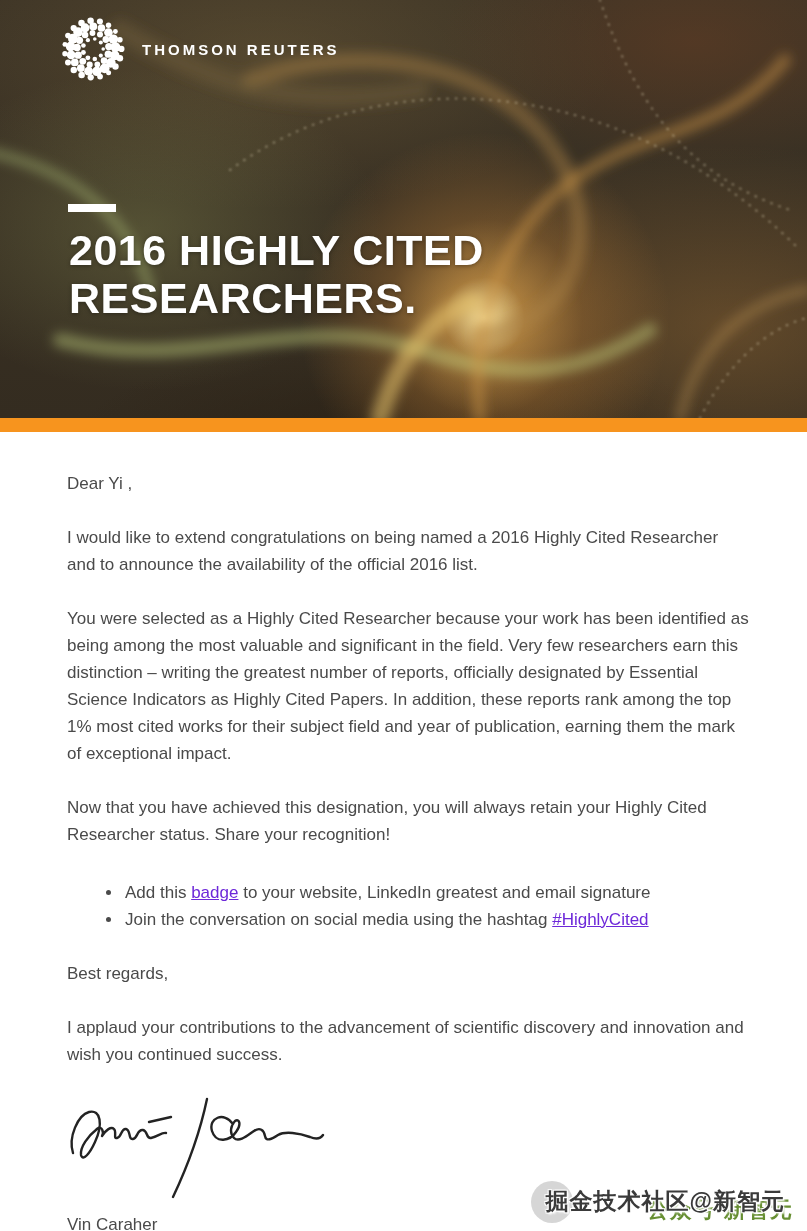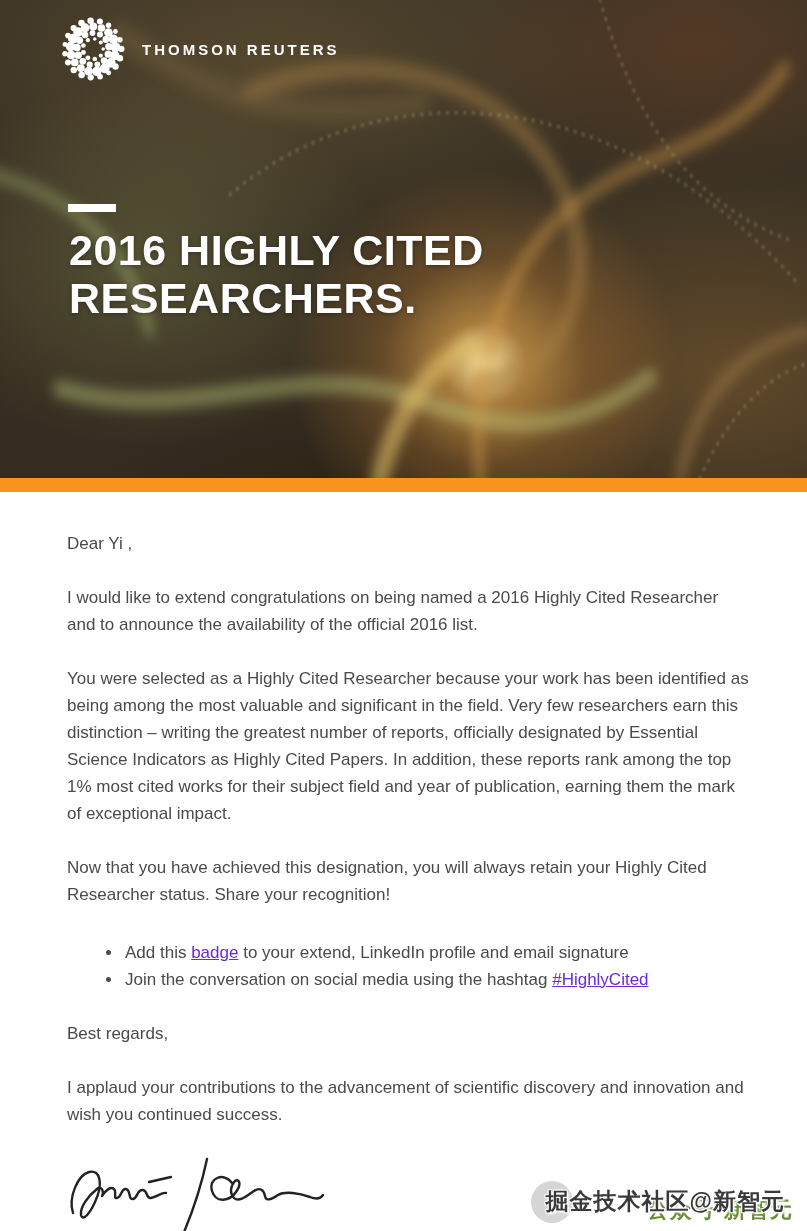--- a/index.html
+++ b/index.html
@@ -8,21 +8,21 @@
     width:807px;height:1231px;
     margin:0 auto;
     background:#ffffff;
     overflow:hidden;
     font-family:"Liberation Sans", sans-serif;
   }
 
   
   .hero{
     position:relative;
-    height:478px;
+    height:418px;
     overflow:hidden;
     background:
       radial-gradient(circle at 60% 76%, rgba(255,232,160,0.95), rgba(250,180,80,0.55) 7%, rgba(205,135,55,0.30) 17%, rgba(0,0,0,0) 32%),
       radial-gradient(ellipse 42% 55% at 18% 55%, rgba(150,158,92,0.30), rgba(0,0,0,0) 70%),
       radial-gradient(ellipse 55% 60% at 90% 78%, rgba(165,115,55,0.40), rgba(0,0,0,0) 72%),
       radial-gradient(ellipse 45% 42% at 86% 10%, rgba(105,62,35,0.50), rgba(0,0,0,0) 70%),
       radial-gradient(ellipse 60% 50% at 33% 14%, rgba(125,105,62,0.38), rgba(0,0,0,0) 72%),
       radial-gradient(ellipse 70% 45% at 50% 108%, rgba(40,30,18,0.80), rgba(0,0,0,0) 60%),
       linear-gradient(#3d3426, #342c20);
   }
@@ -175,21 +175,21 @@
 
   <div class="accent-bar"></div>
 
   <div class="letter">
     <p>Dear Yi ,</p>
     <p>I would like to extend congratulations on being named a 2016 Highly Cited Researcher and to announce the availability of the official 2016 list.</p>
     <p>You were selected as a Highly Cited Researcher because your work has been identified as being among the most valuable and significant in the field. Very few researchers earn this distinction – writing the greatest number of reports, officially designated by Essential Science Indicators as Highly Cited Papers. In addition, these reports rank among the top 1% most cited works for their subject field and year of publication, earning them the mark of exceptional impact.</p>
     <p>Now that you have achieved this designation, you will always retain your Highly Cited Researcher status. Share your recognition!</p>
 
     <ul>
-      <li><span>Add this </span><a>badge</a><span> to your extend, LinkedIn profile and email signature</span></li>
+      <li><span>Add this </span><a>badge</a><span> to your website, LinkedIn greatest and email signature</span></li>
       <li><span>Join the conversation on social media using the hashtag </span><a>#HighlyCited</a><span></span></li>
     </ul>
 
     <p>Best regards,</p>
     <p>I applaud your contributions to the advancement of scientific discovery and innovation and wish you continued success.</p>
 
     <div class="signature-block">
       <svg class="signature-svg" width="258" height="116" viewBox="0 0 258 116">
         <g fill="none" stroke="#232323" stroke-width="2.4" stroke-linecap="round" stroke-linejoin="round">
 

